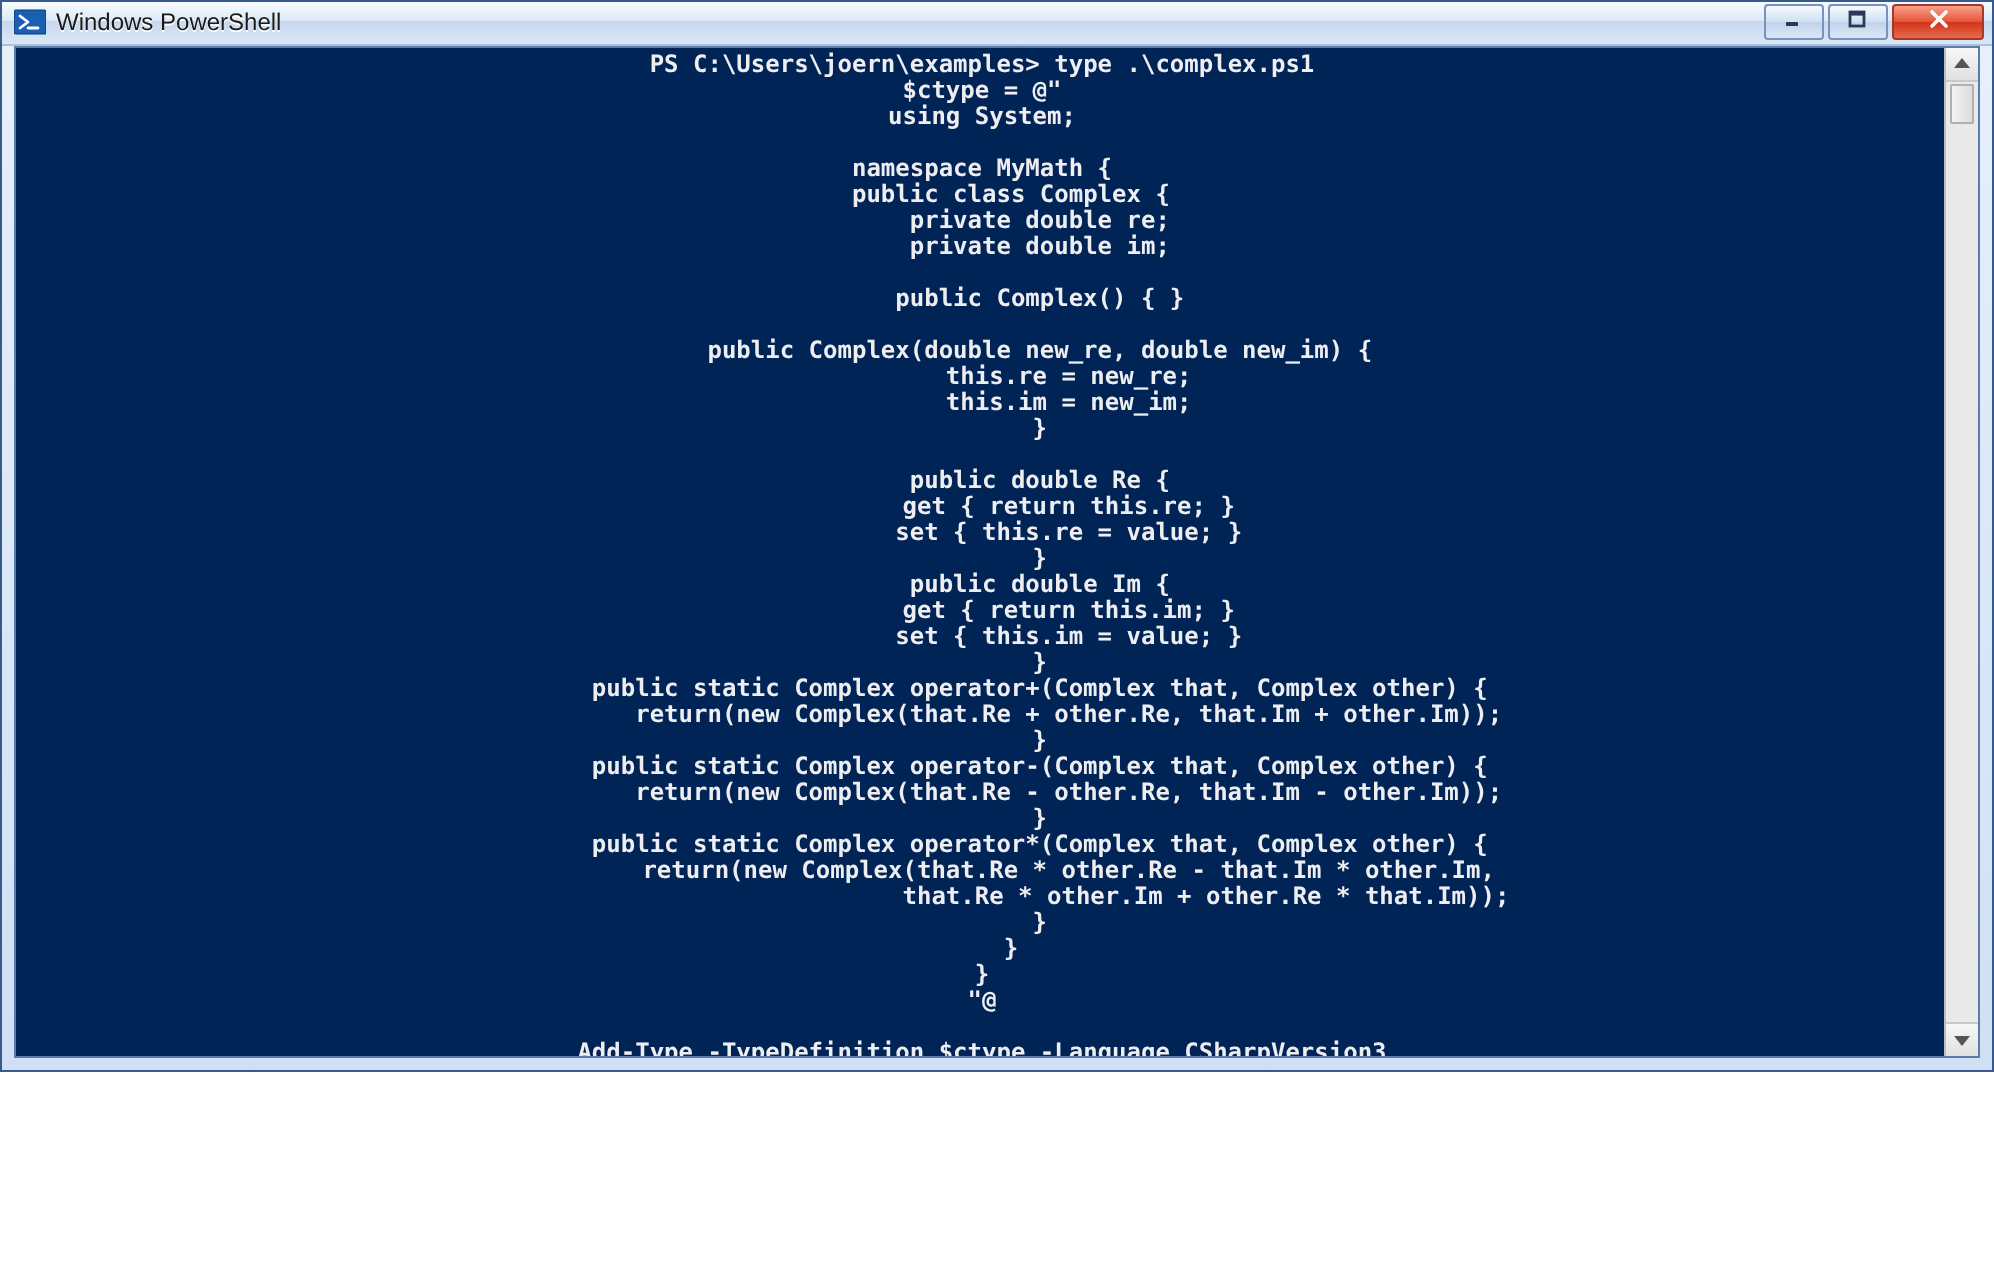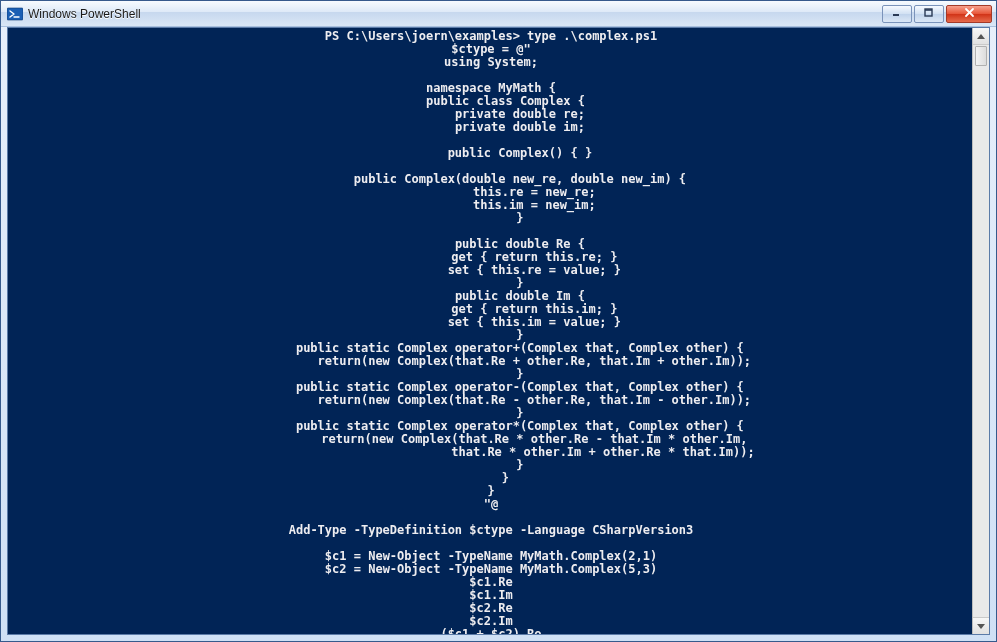--- a/index.html
+++ b/index.html
@@ -6,21 +6,21 @@
   html, body {
     margin: 0;
     padding: 0;
     width: 997px;
     height: 642px;
     font-family: "Segoe UI", Tahoma, sans-serif;
     overflow: hidden;
   }
   .window {
     width: 997px;
-    height: 642px;
+    height: 536px;
     border: 1px solid #365a8c;
     background: linear-gradient(to bottom, #e8f0fb 0%, #cfe0f5 100%);
     position: relative;
     display: flex;
     flex-direction: column;
   }
   .titlebar {
     height: 28px;
     background: linear-gradient(to bottom, #f7fbff 0%, #dde9f7 45%, #c7d8ee 46%, #dae7f6 100%);
     display: flex;

